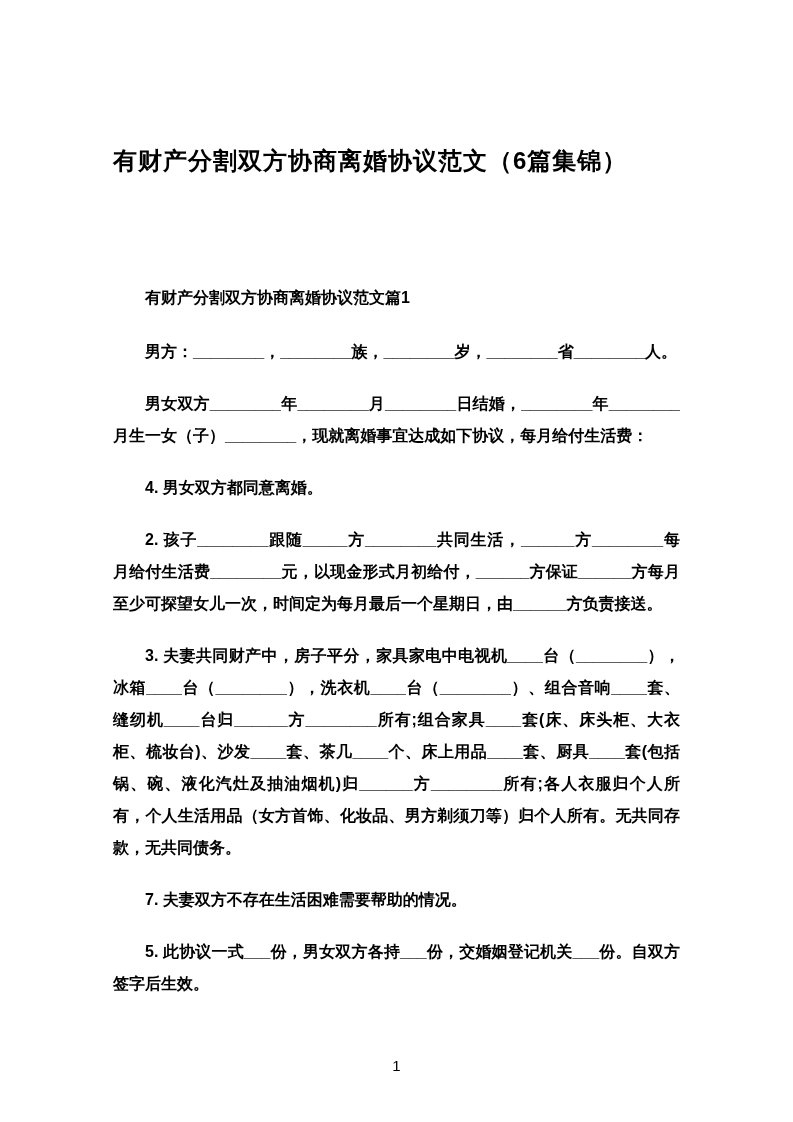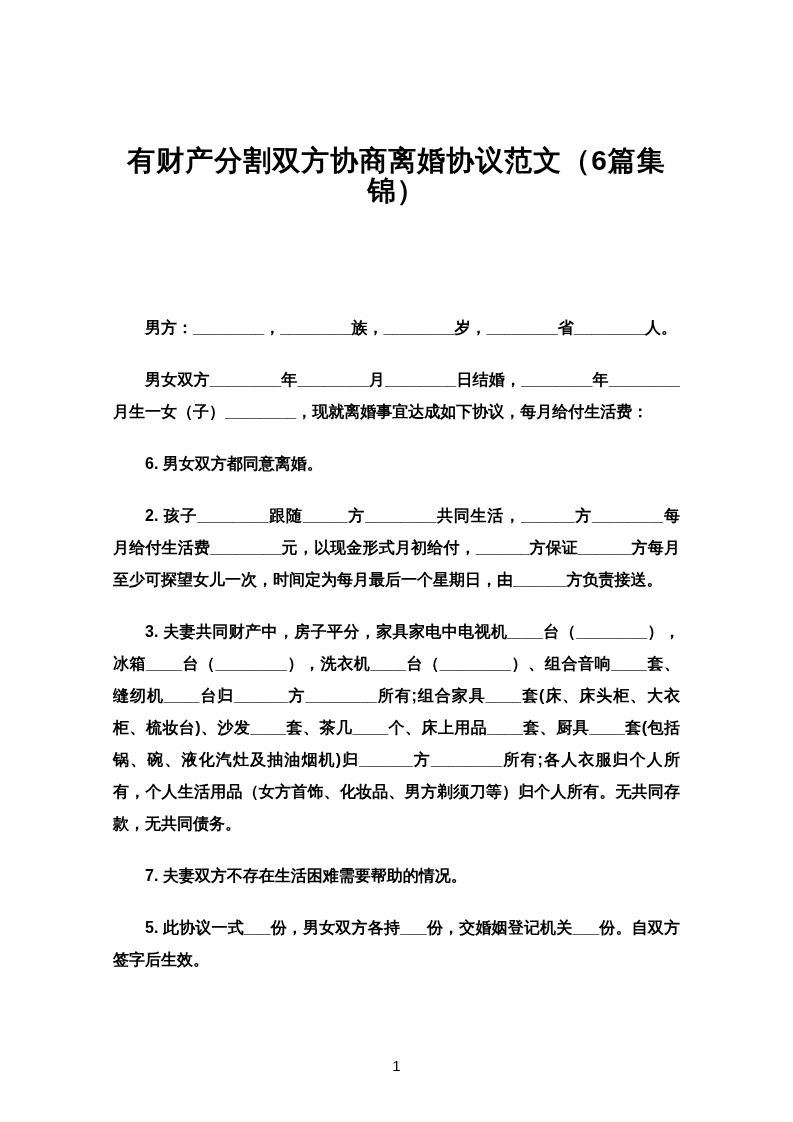--- a/index.html
+++ b/index.html
@@ -13,24 +13,23 @@
     overflow: hidden;
   }
   .page {
     position: relative;
     width: 793px;
     height: 1122px;
     background: #ffffff;
     padding: 146px 113px 0 113px;
   }
   .doc-title {
-    font-size: 28px;
+    font-size: 24px;
     font-weight: 700;
     line-height: 30px;
-    text-align: center;
     letter-spacing: 1px;
     margin: 0 0 106px 0;
   }
   .section-heading {
     font-size: 16px;
     font-weight: 700;
     line-height: 32px;
     text-indent: 2em;
     margin: 0 0 22px 0;
   }
@@ -53,27 +52,28 @@
     font-weight: 400;
   }
 </style>
 </head>
 <body>
 
 <div class="page">
 
   <h1 class="doc-title">有财产分割双方协商离婚协议范文（6篇集锦）</h1>
 
+  <h2 class="section-heading">有财产分割双方协商离婚协议范文篇1</h2>
 
   <p class="body-para">男方：________，________族，________岁，________省________人。</p>
 
 
   <p class="body-para">男女双方________年________月________日结婚，________年________月生一女（子）________，现就离婚事宜达成如下协议，每月给付生活费：</p>
 
-  <p class="body-para">6. 男女双方都同意离婚。</p>
+  <p class="body-para">4. 男女双方都同意离婚。</p>
 
   <p class="body-para">2. 孩子________跟随_____方________共同生活，______方________每月给付生活费________元，以现金形式月初给付，______方保证______方每月至少可探望女儿一次，时间定为每月最后一个星期日，由______方负责接送。</p>
 
   <p class="body-para">3. 夫妻共同财产中，房子平分，家具家电中电视机____台（________），冰箱____台（________），洗衣机____台（________）、组合音响____套、缝纫机____台归______方________所有;组合家具____套(床、床头柜、大衣柜、梳妆台)、沙发____套、茶几____个、床上用品____套、厨具____套(包括锅、碗、液化汽灶及抽油烟机)归______方________所有;各人衣服归个人所有，个人生活用品（女方首饰、化妆品、男方剃须刀等）归个人所有。无共同存款，无共同债务。</p>
 
   <p class="body-para">7. 夫妻双方不存在生活困难需要帮助的情况。</p>
 
   <p class="body-para">5. 此协议一式___份，男女双方各持___份，交婚姻登记机关___份。自双方签字后生效。</p>
 
   <div class="page-number">1</div>

